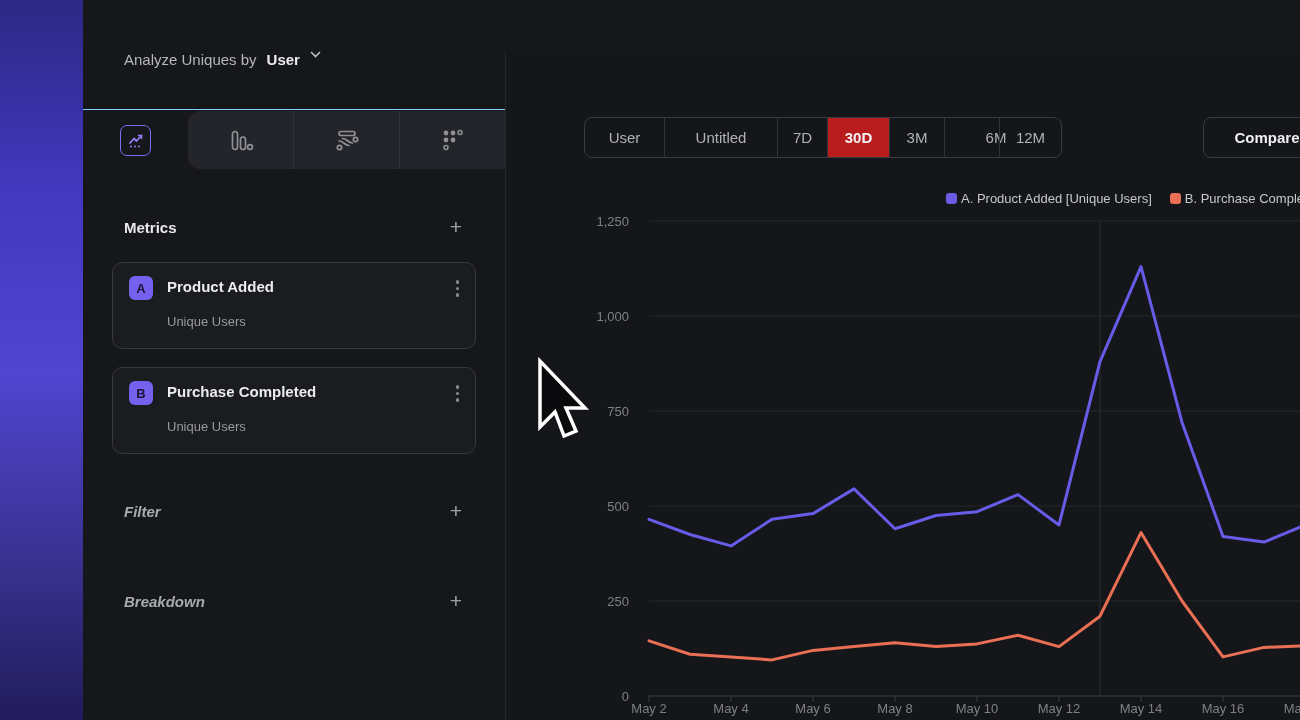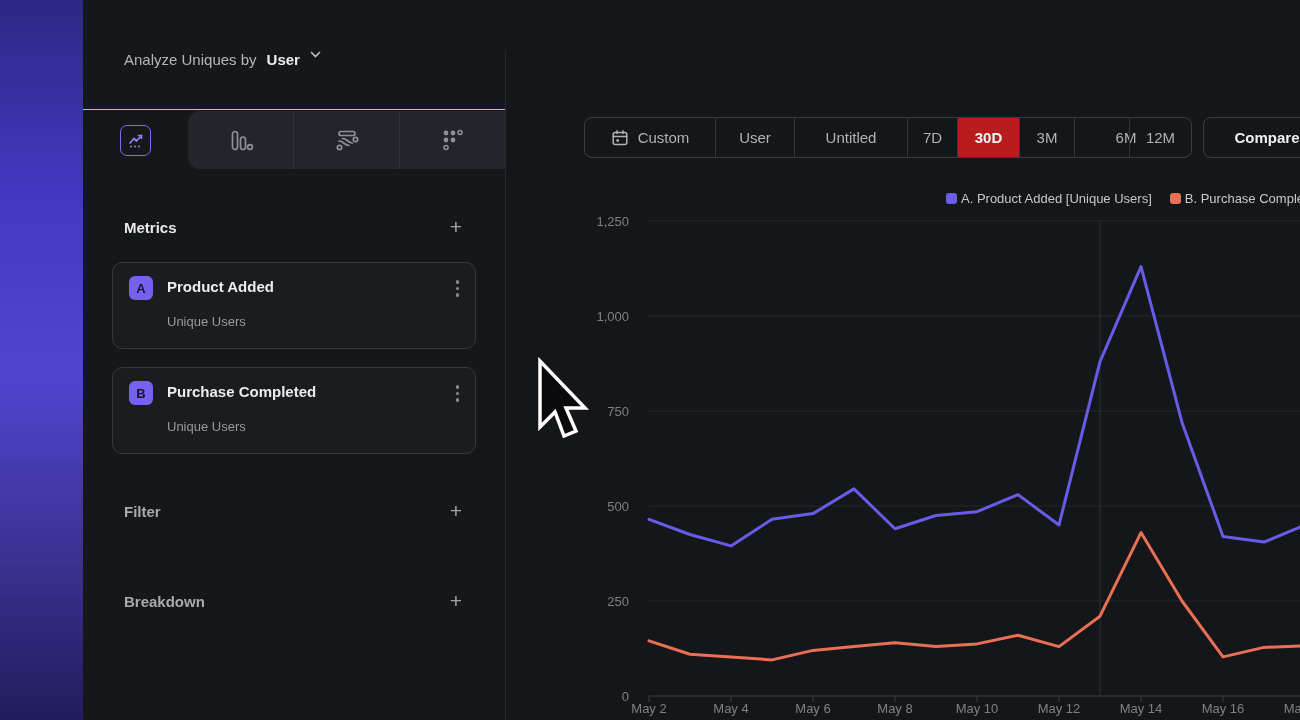--- a/index.html
+++ b/index.html
@@ -28,21 +28,21 @@
   .sel-icon-box { width:31px; height:31px; border:1.5px solid #7e6cf2; border-radius:7px;
                   display:flex; align-items:center; justify-content:center; }
   .tabs-block { position:absolute; left:105px; top:0; width:317px; height:58px; background:#24252a;
                 border-radius:12px 0 0 12px; display:flex; }
   .tab { flex:1; display:flex; align-items:center; justify-content:center; border-left:1px solid #33343a; }
   .tab:first-child { border-left:none; }
 
   .section-header { position:absolute; left:41px; width:338px; height:32px;
                     display:flex; justify-content:space-between; align-items:center; }
   .section-title { font-size:15px; font-weight:bold; color:#e8e9eb; }
-  .section-title.dim { color:#a8aaae; }
+  .section-title.dim { color:#a8aaae;font-style:italic; }
   .plus { font-size:21px; font-weight:normal; color:#9da0a4; line-height:20px; }
 
   .metric-card { position:absolute; left:29px; width:364px; height:87px; border:1px solid #37383d;
                  border-radius:10px; background:#1b1c20; }
   .badge { position:absolute; left:16px; top:13px; width:24px; height:24px; border-radius:6px;
            background:#7561ee; color:#1a1433; font-weight:bold; font-size:13px;
            display:flex; align-items:center; justify-content:center; }
   .metric-name { position:absolute; left:54px; top:15px; font-size:15px; font-weight:bold; color:#ebecee; }
   .metric-sub  { position:absolute; left:54px; top:51px; font-size:13px; color:#97999e; }
   .kebab { position:absolute; right:16px; top:17px; display:flex; flex-direction:column; gap:3px; }
@@ -172,28 +172,20 @@
     <div class="section-header" style="top:534px;">
       <span class="section-title dim">Breakdown</span>
       <span class="plus">+</span>
     </div>
 
   </div>
 
   <div class="main">
 
     <div class="range-bar">
-      <div class="seg" style="width:130px;">
-        <svg width="18" height="18" viewBox="0 0 18 18">
-          <rect x="2.2" y="3.5" width="13.6" height="12" rx="2" fill="none" stroke="#b0b2b6" stroke-width="1.5"></rect>
-          <path d="M6 1.8 v2.8 M12 1.8 v2.8 M2.2 7.6 h13.6" stroke="#b0b2b6" stroke-width="1.5" fill="none" stroke-linecap="round"></path>
-          <rect x="5.4" y="10.2" width="2.6" height="2.6" rx="0.6" fill="#b0b2b6"></rect>
-        </svg>
-        <span>Custom</span>
-      </div>
       <div class="seg" style="width:79px;">User</div>
       <div class="seg" style="width:113px;">Untitled</div>
       <div class="seg" style="width:50px;">7D</div>
       <div class="seg selected" style="width:62px;">30D</div>
       <div class="seg" style="width:55px;">3M</div>
       <div class="seg" style="width:55px;padding-left:48px;">6M</div>
       <div class="seg" style="width:62px;">12M</div>
     </div>
 
     <div class="compare-btn">Compare</div>

